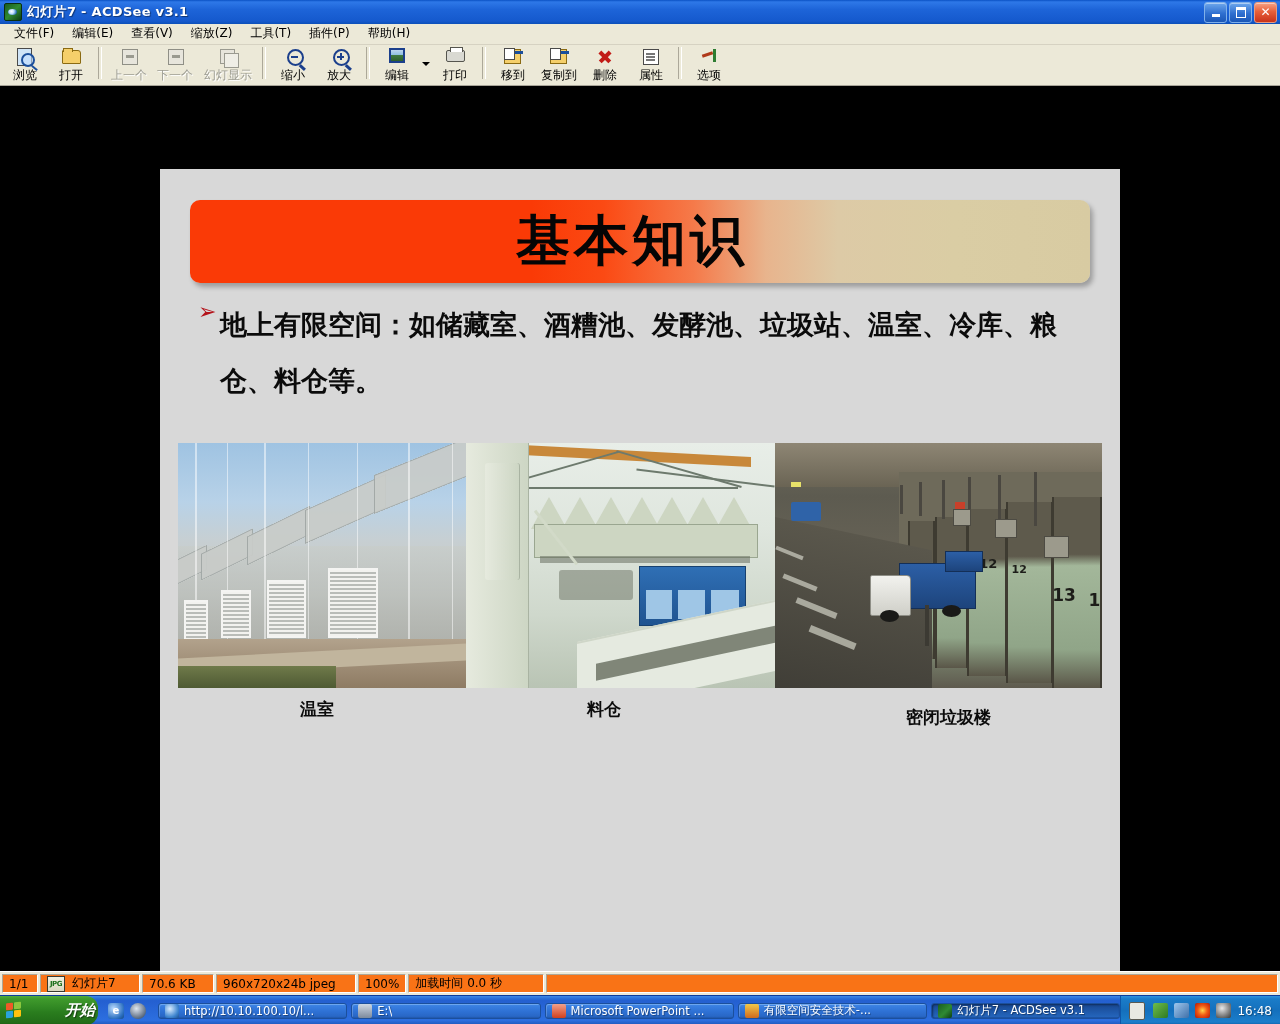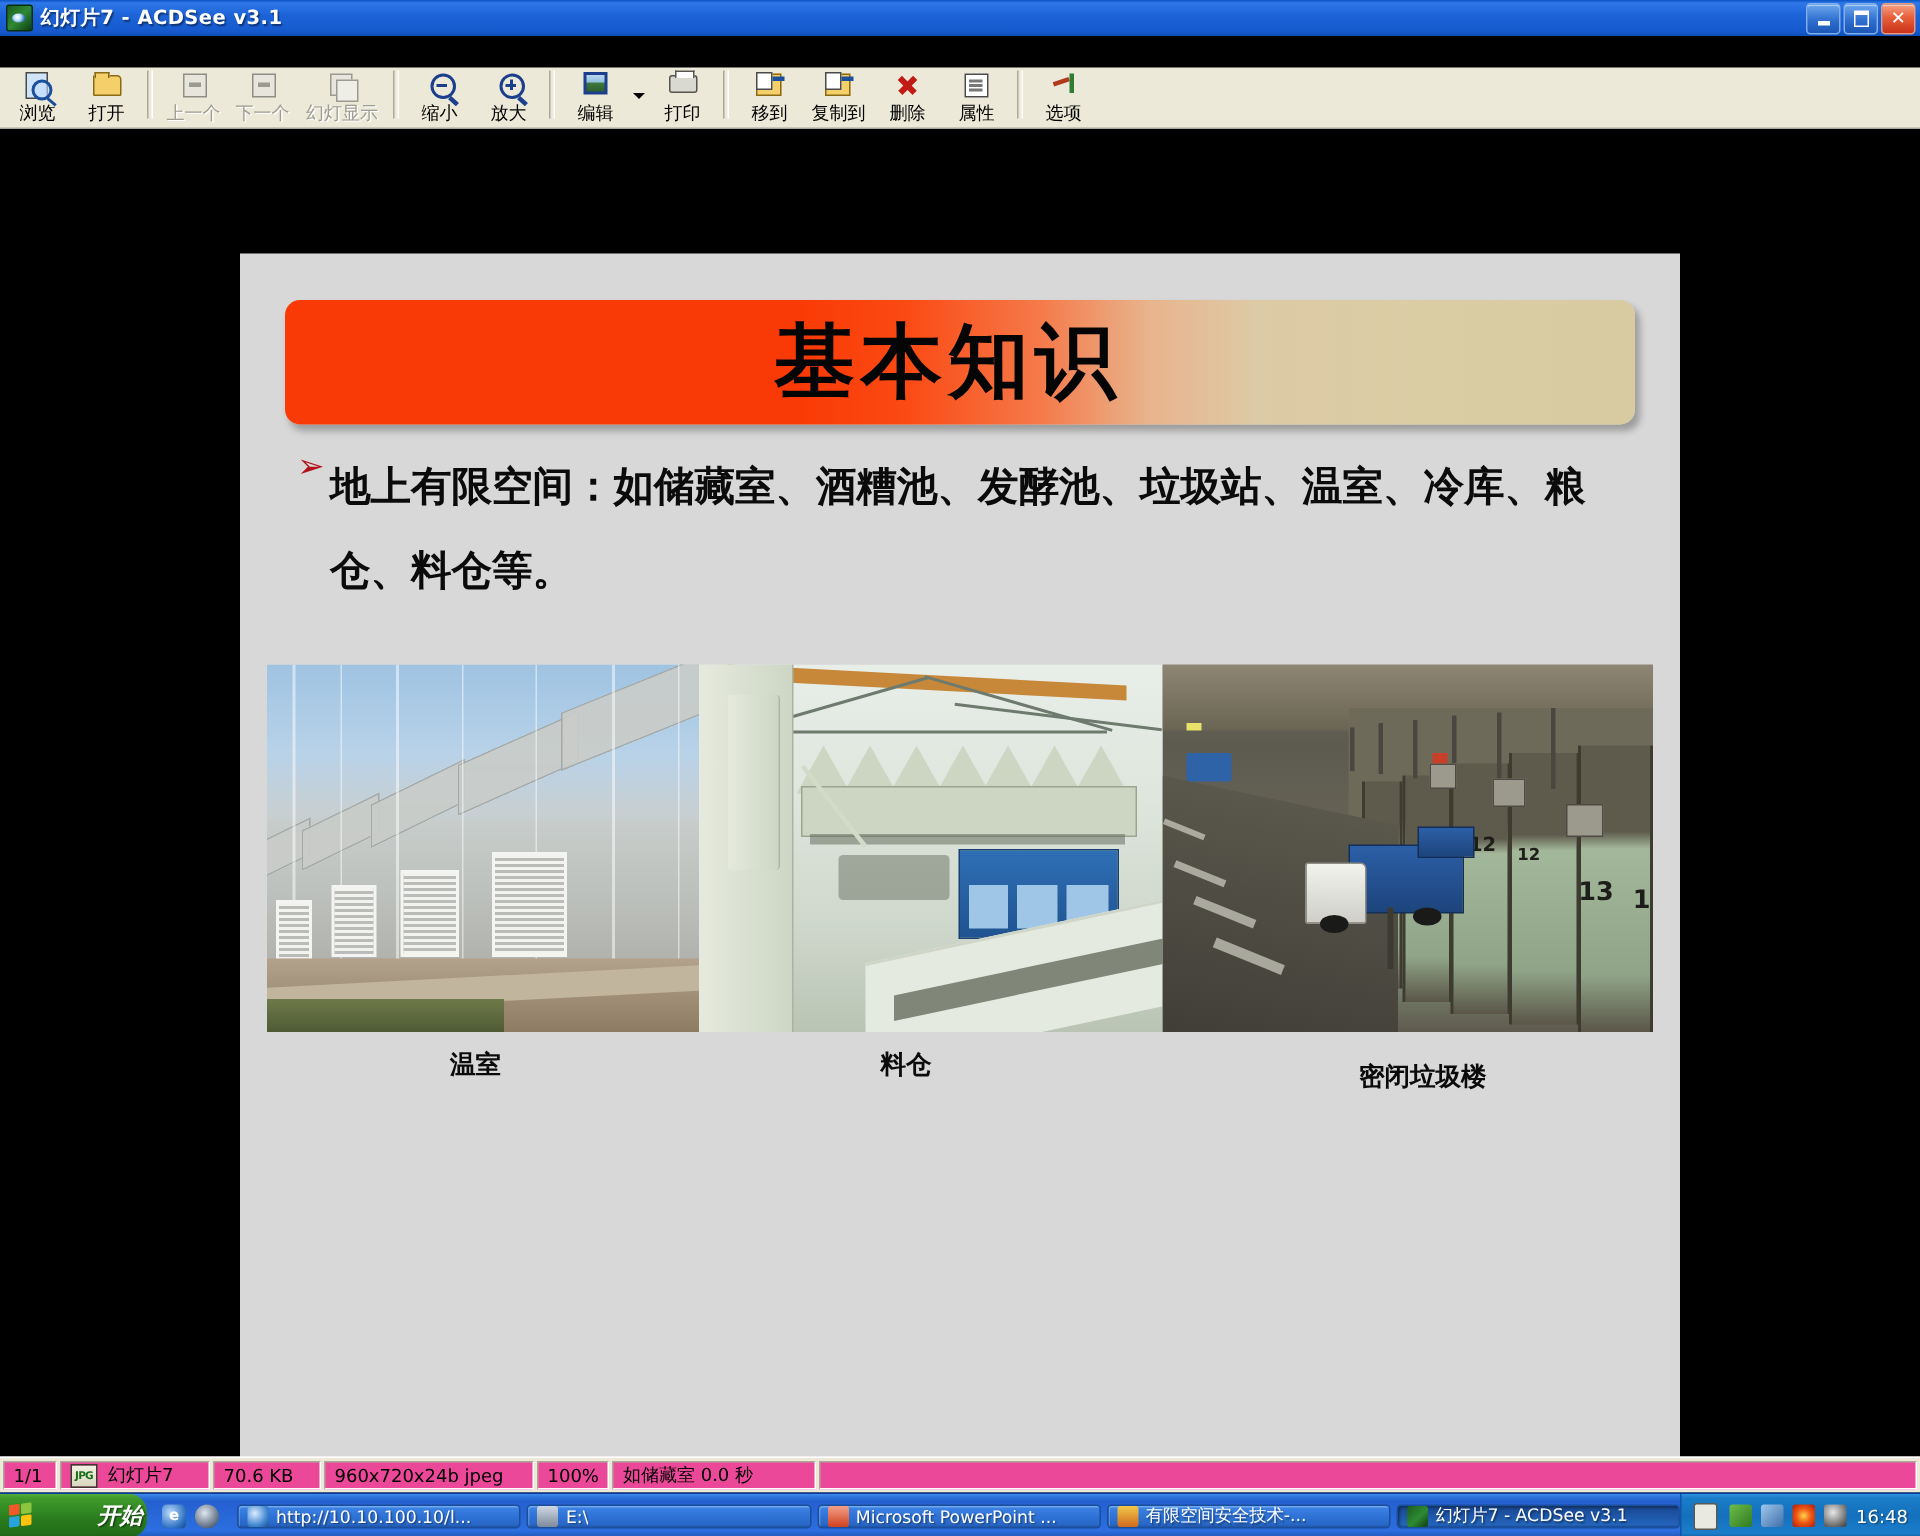--- a/index.html
+++ b/index.html
@@ -238,21 +238,21 @@
   
   .statusbar {
     position: absolute; left: 0; top: 971px; width: 1280px; height: 24px;
     background: #ece9d8; border-top: 1px solid #fff;
     display: flex; align-items: center; padding: 0 2px; box-sizing: border-box; gap: 2px;
   }
   .sbcell {
     height: 19px; display: flex; align-items: center; padding: 0 6px;
     border: 1px solid #aca899; border-right-color:#fff; border-bottom-color:#fff;
     font-size: 12px; color: #000; font-family: "DejaVu Sans", sans-serif;
-    white-space: nowrap; box-sizing: border-box; background:#ec4899;text-align:center;
+    white-space: nowrap; box-sizing: border-box; background:#f97316;text-align:center;
   }
   .sbcell.grow { flex: 1; }
   .jpgicon {
     width: 16px; height: 14px; margin-right: 7px;
     background: linear-gradient(to bottom,#f2f2e2,#d8d8c0); border:1px solid #3a3a30;
     display:flex; align-items:center; justify-content:center;
     font-size: 7px; font-weight: bold; color:#1a6e1a; font-family:"DejaVu Sans",sans-serif;
     letter-spacing:-.5px;
   }
 
@@ -334,20 +334,29 @@
         </div>
       <div class="winbtn max">
           <i class="gl-max"></i>
         </div>
       <div class="winbtn close">
           <span class="gl-close">✕</span>
         </div>
     </div>
   </div>
 
+  <div class="menubar">
+    <div class="menuitem">文件(F)</div>
+    <div class="menuitem">编辑(E)</div>
+    <div class="menuitem">查看(V)</div>
+    <div class="menuitem">缩放(Z)</div>
+    <div class="menuitem">工具(T)</div>
+    <div class="menuitem">插件(P)</div>
+    <div class="menuitem">帮助(H)</div>
+  </div>
 
   <div class="toolbar">
 
     <div class="tbtn">
       <span class="ic">
         <i class="ic-doc blue"></i>
           <i class="ic-magn"></i>
       </span>
       <span class="lbl">浏览</span>
     </div>
@@ -603,21 +612,21 @@
 
   <div class="statusbar">
     <div class="sbcell" style="min-width:36px">1/1</div>
     <div class="sbcell" style="min-width:100px">
       <span class="jpgicon">JPG</span>
       <span>幻灯片7</span>
     </div>
     <div class="sbcell" style="min-width:72px">70.6 KB</div>
     <div class="sbcell" style="min-width:140px">960x720x24b jpeg</div>
     <div class="sbcell" style="min-width:44px">100%</div>
-    <div class="sbcell" style="min-width:136px">如储藏室 0.0 秒</div>
+    <div class="sbcell" style="min-width:136px">加载时间 0.0 秒</div>
     <div class="sbcell grow"></div>
   </div>
 
   <div class="taskbar">
 
     <div class="startbtn">
       <span class="winlogo">
           <i></i>
           <i></i>
           <i></i>

